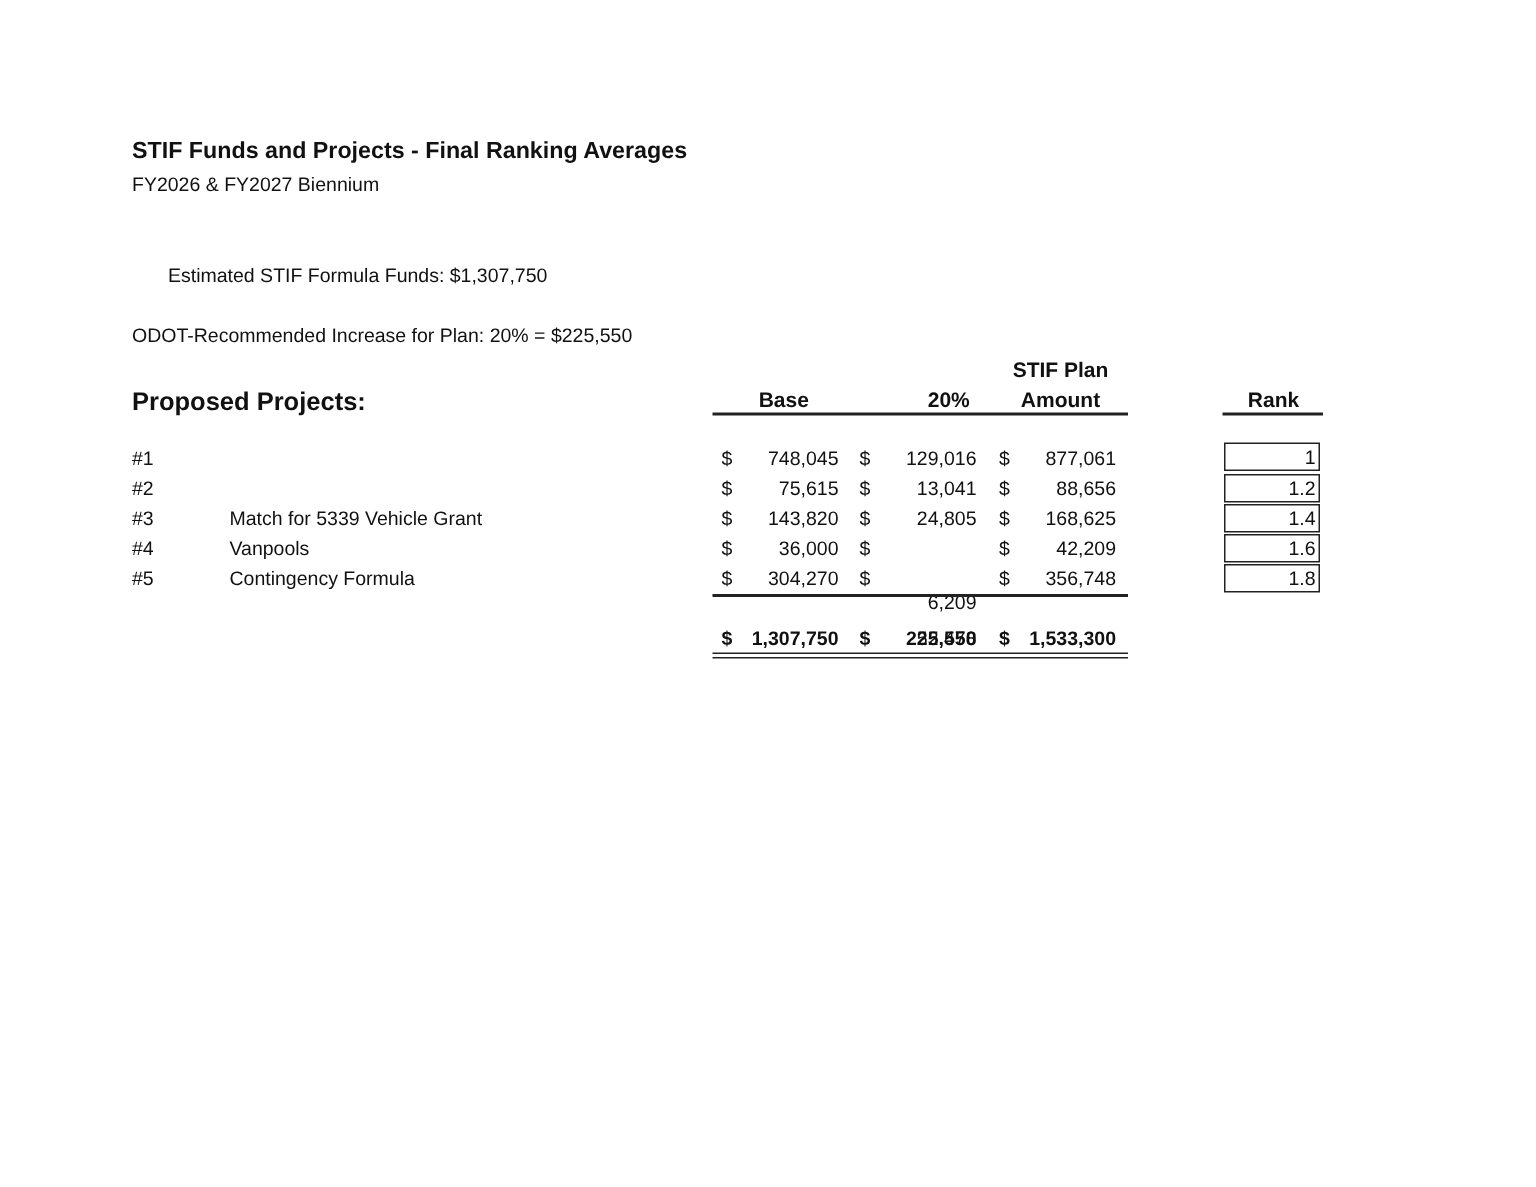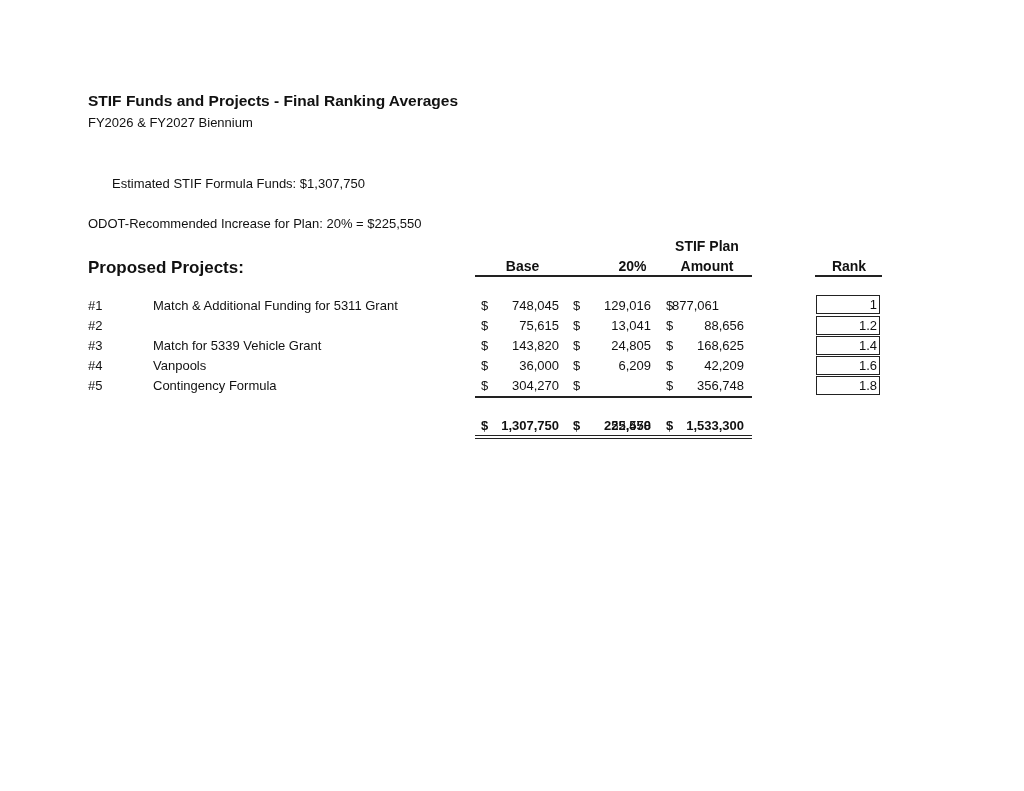--- a/index.html
+++ b/index.html
@@ -42,27 +42,26 @@
 <div class="abs hdr" style="left:600px; top:258px; width:65px;">20%</div>
 <div class="abs hdr" style="left:662px; top:238px; width:90px;">STIF Plan</div>
 <div class="abs hdr" style="left:662px; top:258px; width:90px;">Amount</div>
 <div class="abs hdr" style="left:816px; top:258px; width:66px;">Rank</div>
 
 <div class="rule" style="left:475px; top:275px; width:277px;"></div>
 <div class="rule" style="left:815px; top:275px; width:67px;"></div>
 
 <div class="row" style="top:298px;">
   <span class="num">#1</span>
-  <span class="desc">Match &amp; Additional Funding for 5311 Grant</span>
   <span class="cur" style="left:481px;">$</span>
   <span class="val" style="left:490px; width:69px;">748,045</span>
   <span class="cur" style="left:573px;">$</span>
   <span class="val" style="left:580px; width:71px;">129,016</span>
   <span class="cur" style="left:666px;">$</span>
-  <span class="val" style="left:650px; width:69px;">877,061</span>
+  <span class="val" style="left:675px; width:69px;">877,061</span>
 </div>
 <div class="row" style="top:318px;">
   <span class="num">#2</span>
   <span class="cur" style="left:481px;">$</span>
   <span class="val" style="left:490px; width:69px;">75,615</span>
   <span class="cur" style="left:573px;">$</span>
   <span class="val" style="left:580px; width:71px;">13,041</span>
   <span class="cur" style="left:666px;">$</span>
   <span class="val" style="left:675px; width:69px;">88,656</span>
 </div>
@@ -75,21 +74,21 @@
   <span class="val" style="left:580px; width:71px;">24,805</span>
   <span class="cur" style="left:666px;">$</span>
   <span class="val" style="left:675px; width:69px;">168,625</span>
 </div>
 <div class="row" style="top:358px;">
   <span class="num">#4</span>
   <span class="desc">Vanpools</span>
   <span class="cur" style="left:481px;">$</span>
   <span class="val" style="left:490px; width:69px;">36,000</span>
   <span class="cur" style="left:573px;">$</span>
-  <span class="val" style="left:580px; width:71px;">6,209</span>
+  <span class="val" style="left:580px; width:71px;margin-top:36px;">6,209</span>
   <span class="cur" style="left:666px;">$</span>
   <span class="val" style="left:675px; width:69px;">42,209</span>
 </div>
 <div class="row" style="top:378px;">
   <span class="num">#5</span>
   <span class="desc">Contingency Formula</span>
   <span class="cur" style="left:481px;">$</span>
   <span class="val" style="left:490px; width:69px;">304,270</span>
   <span class="cur" style="left:573px;">$</span>
   <span class="val" style="left:580px; width:71px;margin-top:40px;">52,478</span>

